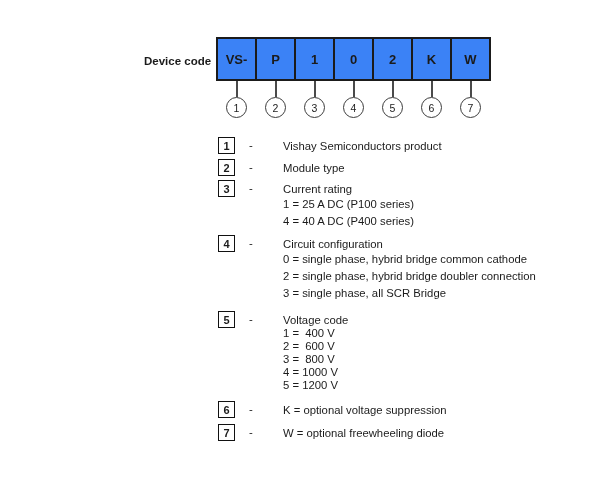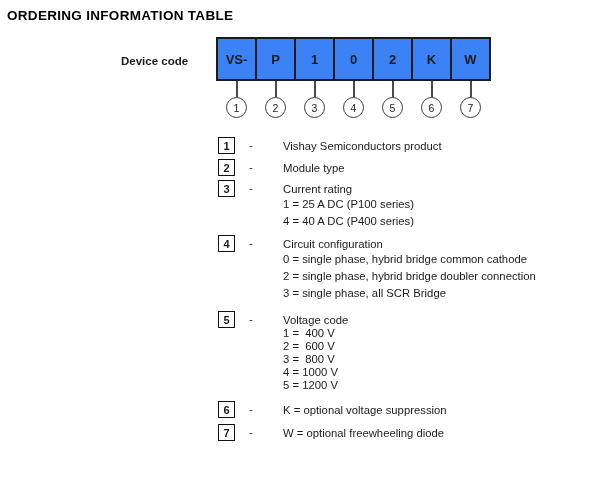--- a/index.html
+++ b/index.html
@@ -16,21 +16,21 @@
     position: absolute;
     left: 7px;
     top: 8px;
     font-size: 13.5px;
     font-weight: bold;
     letter-spacing: 0.3px;
     color: #000000;
   }
   .device-label {
     position: absolute;
-    left: 121px;
+    left: 144px;
     top: 55px;
     font-size: 11.5px;
     font-weight: bold;
   }
   .code-row {
     position: absolute;
     left: 216px;
     top: 37px;
     display: flex;
   }
@@ -121,21 +121,20 @@
     white-space: pre;
   }
   .subs.p17 .sub { line-height: 17px; }
   .subs.p13 .sub { line-height: 13px; }
 </style>
 </head>
 <body>
 
 <div class="page">
 
-  <div class="title">ORDERING INFORMATION TABLE</div>
 
   <div class="device-label">Device code</div>
 
   <div class="code-row">
     <div class="code-cell">
         <span>VS-</span>
       </div>
     <div class="code-cell">
         <span>P</span>
       </div>

